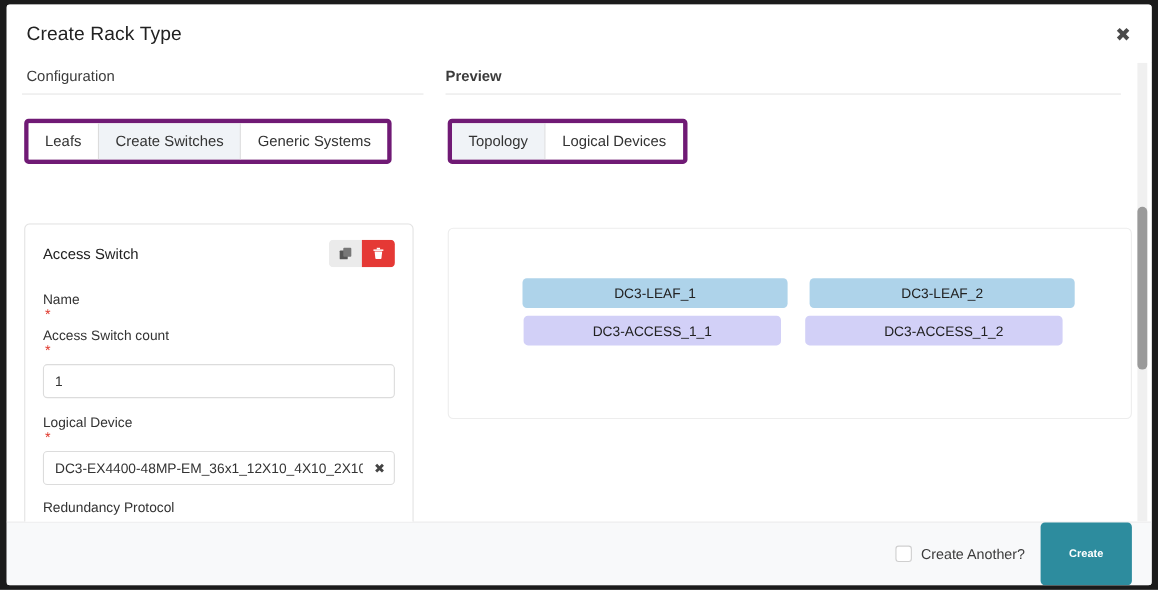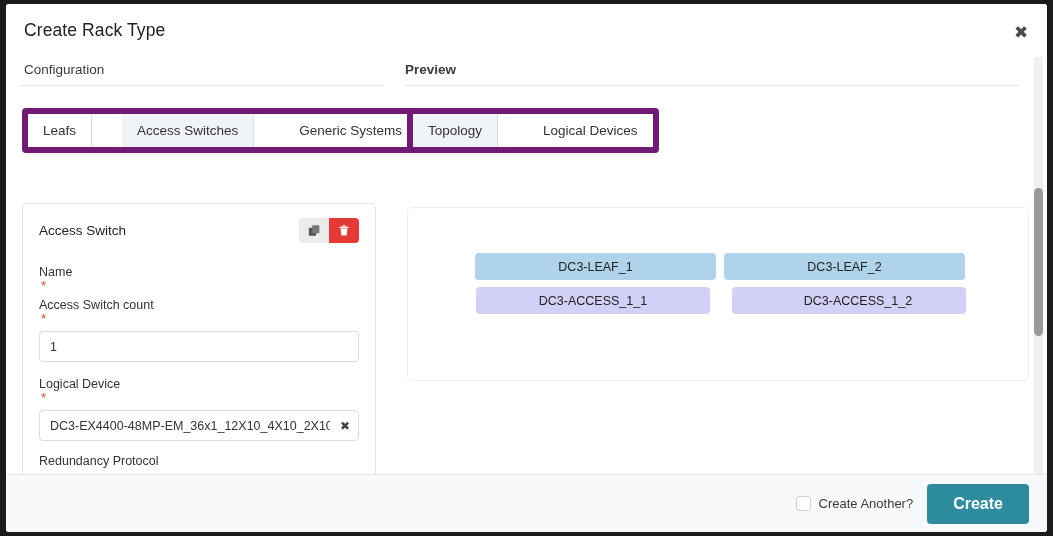--- a/index.html
+++ b/index.html
@@ -73,25 +73,24 @@
     height: 1px;
     background: #e6e6e6;
     margin: 0 12px 0 14px;
   }
   .col-right .rule { margin-left: 8px; margin-right: 28px; }
 
   
   .tabs {
     display: inline-flex;
     margin: 22px 0 0 16px;
-    border: 6px solid #701a75;
+    border: 4px solid #701a75;
     border-radius: 4px;
     overflow: hidden;
     background: #fff;
-    gap: 30px;
   }
   .tab {
     padding: 9px 15px;
     font-size: 13.5px;
     color: #333;
     background: #fff;
     border-right: 1px solid #dcdcdc;
     cursor: pointer;
     white-space: nowrap;
   }
@@ -180,21 +179,21 @@
     left: 10px; top: 150px;
     width: 622px; height: 174px;
     border: 1px solid #ededed;
     border-radius: 5px;
     background: #fff;
   }
   .node-grid {
     position: absolute;
     left: 67px; top: 45px;
   }
-  .node-row { display: flex; gap: 8px; margin-bottom: 7px; }
+  .node-row { display: flex; gap: 20px; margin-bottom: 7px; }
   .node {
     height: 27px;
     border-radius: 4px;
     display: flex;
     align-items: center;
     justify-content: center;
     font-size: 12.5px;
     color: #222;
     cursor: pointer;
   }
@@ -221,41 +220,40 @@
     cursor: pointer;
   }
 
   
   .modal-footer {
     flex: 0 0 58px;
     height: 58px;
     background: #f8f9fa;
     border-top: 1px solid #e8e8e8;
     display: flex;
-    align-items: center;
     justify-content: flex-end;
     padding-right: 18px;
     gap: 14px;
   }
   .check-wrap { display: flex; align-items: center; gap: 8px; cursor: pointer; }
   .checkbox {
     width: 15px; height: 15px;
     border: 1px solid #cfcfcf;
     border-radius: 3px;
     background: #fff;
     display: block;
   }
   .check-label { font-size: 13px; color: #3b3b3b; }
   .primary-btn {
     background: #2d8c9e;
     color: #fff;
     border: none;
     border-radius: 4px;
     padding: 11px 26px;
-    font-size: 16px;
+    font-size: 10px;
     font-weight: bold;
     cursor: pointer;
     font-family: "Liberation Sans", sans-serif;
   }
 </style>
 </head>
 <body>
 
 <div class="modal">
 
@@ -265,21 +263,21 @@
   </div>
 
   <div class="modal-body">
 
     <div class="col-left">
       <div class="section-head">Configuration</div>
       <div class="rule"></div>
 
       <div class="tabs">
         <div class="tab">Leafs</div>
-        <div class="tab active">Access Switches</div>
+        <div class="tab active">Create Switches</div>
         <div class="tab">Generic Systems</div>
       </div>
 
       <div class="config-scroll">
         <div class="card">
 
           <div class="card-head">
             <div class="card-title">Access Switch</div>
             <div class="btn-group">
               <button class="icon-btn copy">

